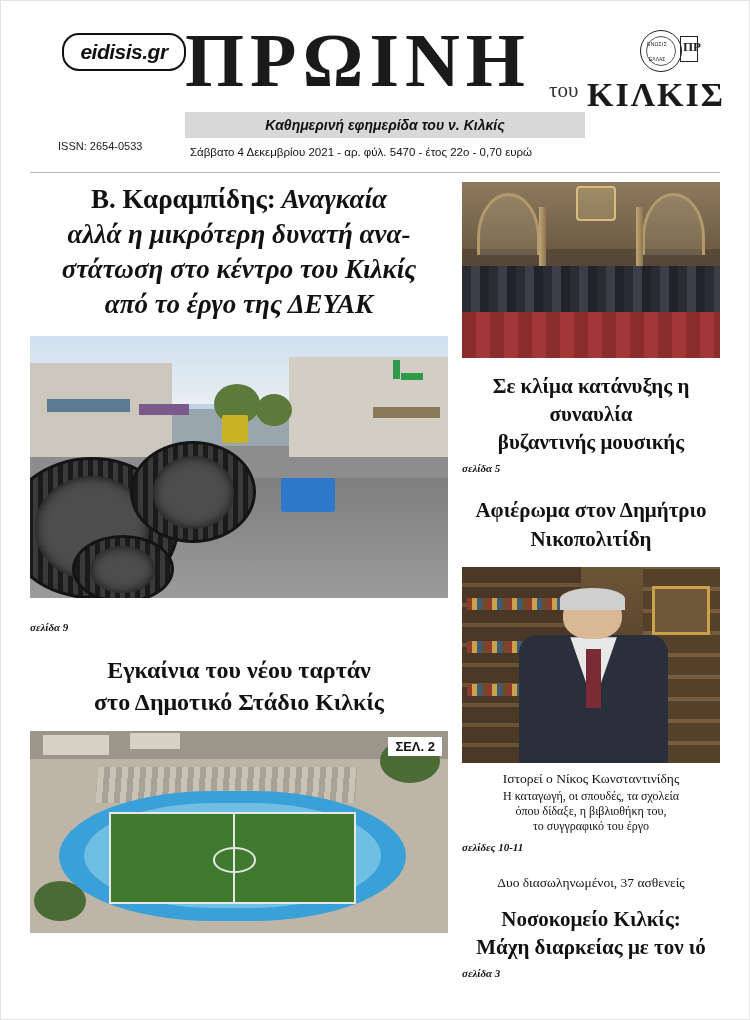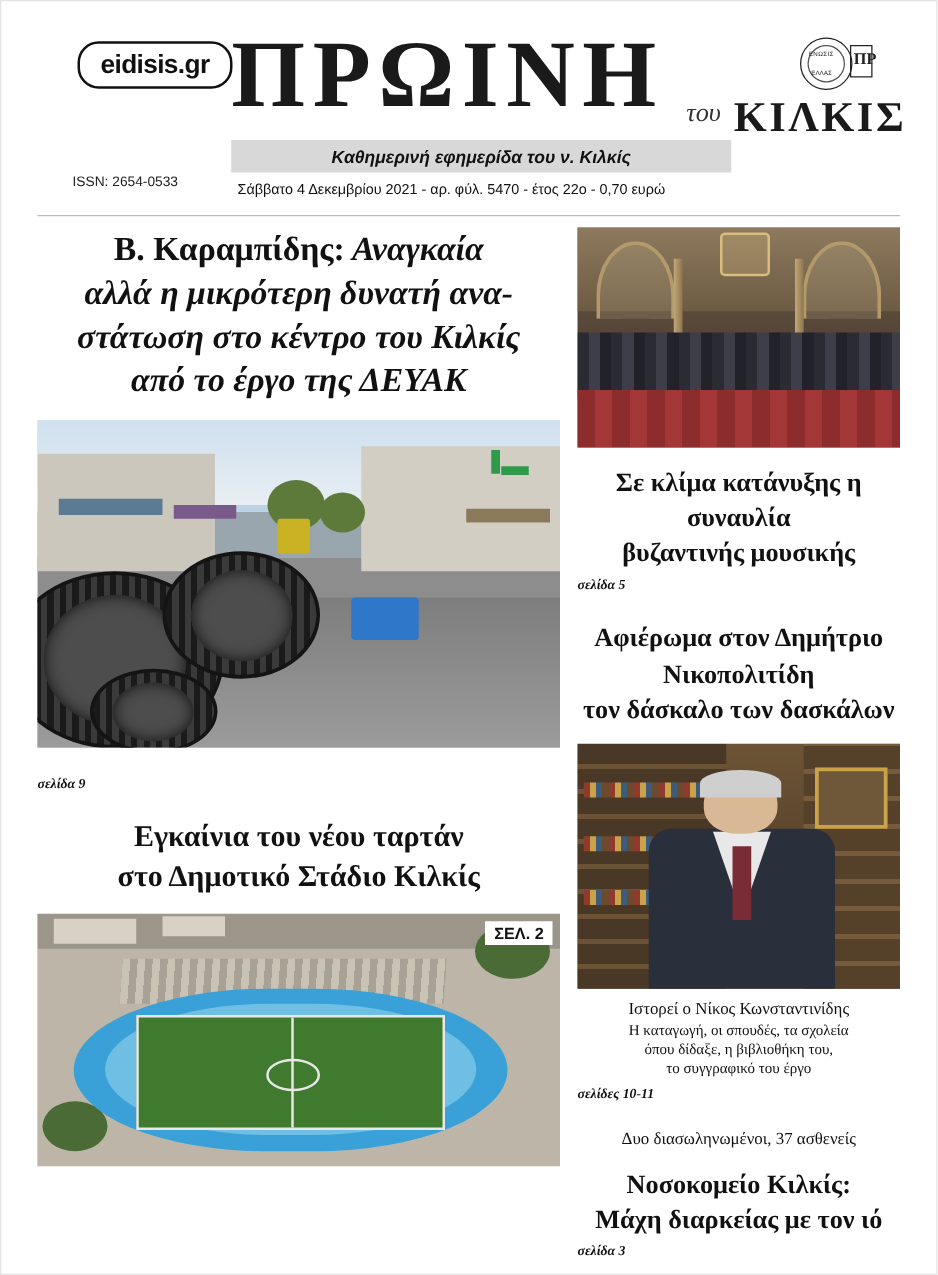--- a/index.html
+++ b/index.html
@@ -32,38 +32,38 @@
     border-radius: 17px;
     display: flex;
     align-items: center;
     justify-content: center;
     font-family: "Liberation Sans", sans-serif;
     font-weight: bold;
     font-size: 21px;
     letter-spacing: -0.5px;
     color: #111;
     background: #fff;
+    font-style: italic;
   }
   .title-main {
     position: absolute;
     left: 185px;
     top: 22px;
     font-family: "Liberation Serif", serif;
     font-weight: bold;
     font-size: 76px;
     letter-spacing: 6px;
     color: #1a1a1a;
     line-height: 1;
     -webkit-text-stroke: 0px;
   }
   .title-tou {
     position: absolute;
     left: 549px;
     top: 78px;
-    font-style: italic;
     font-size: 21px;
     color: #333;
   }
   .title-kilkis {
     position: absolute;
     left: 587px;
     top: 76px;
     font-family: "Liberation Serif", serif;
     font-weight: bold;
     font-size: 34px;
@@ -503,21 +503,20 @@
 
     <h2 class="r-head big" style="margin:14px 0 0;">
       <span>Σε κλίμα κατάνυξης η συναυλία</span><br>
       <span>βυζαντινής μουσικής</span>
     </h2>
     <div class="r-ref">σελίδα 5</div>
 
     <h2 class="r-head big" style="margin:22px 0 0;">
       <span>Αφιέρωμα στον Δημήτριο</span><br>
       <span>Νικοπολιτίδη</span><br>
-      <span>τον δάσκαλο των δασκάλων</span>
     </h2>
 
     <div class="photo ph-portrait" style="width:258px;height:196px;margin-top:14px;">
       <div class="shelf"></div>
       <div class="shelf-r"></div>
       <div class="books" style="top:16%;"></div>
       <div class="books" style="top:38%;"></div>
       <div class="books" style="top:60%;"></div>
       <div class="frame"></div>
       <div class="body"></div>

